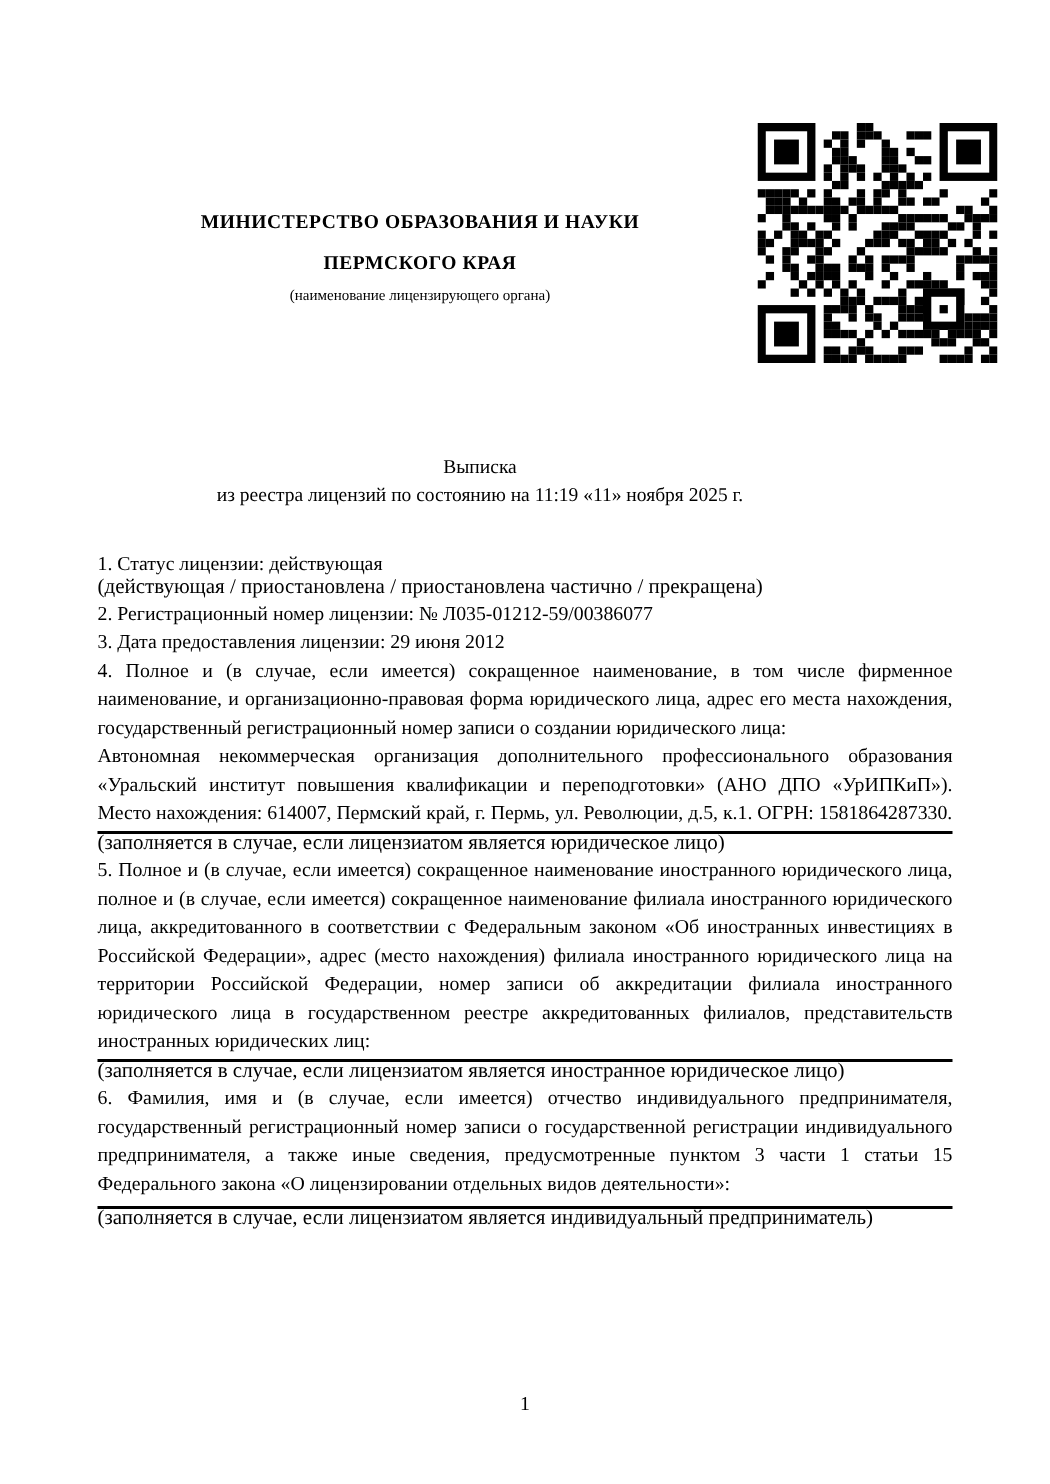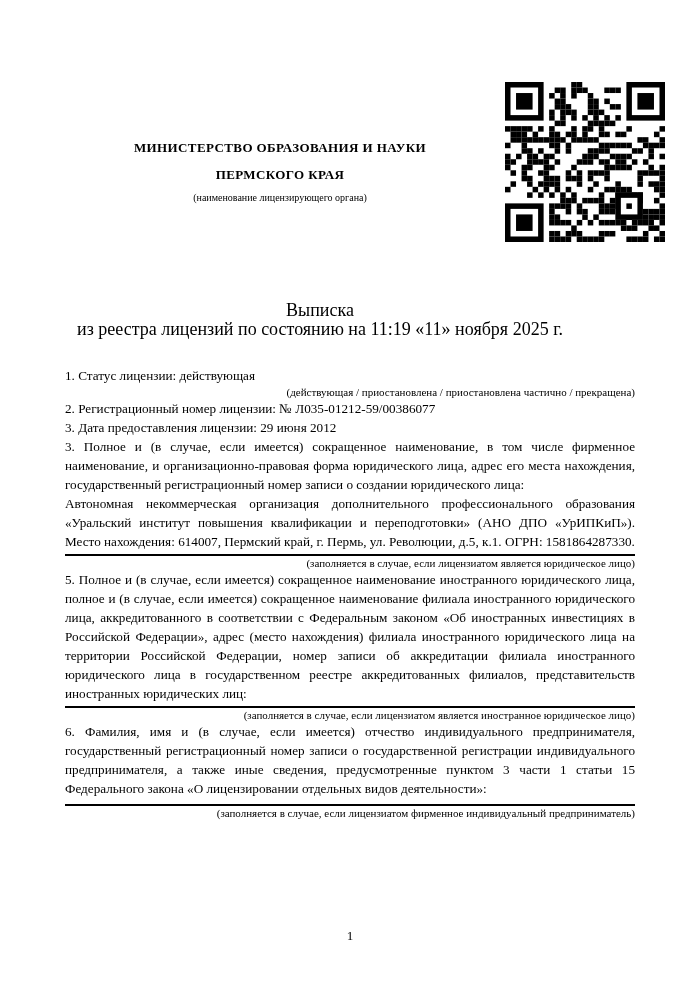--- a/index.html
+++ b/index.html
@@ -9,26 +9,26 @@
   }
   
   .ministry { position:absolute; left:60px; top:134px; width:440px; text-align:center; }
   .ministry-line { font-weight:bold; font-size:13px; line-height:27px; letter-spacing:0.4px; }
   .ministry-caption { font-size:10px; line-height:14px; margin-top:3px; }
   
   .qr { position:absolute; left:505px; top:82px; width:160px; height:160px; }
   .qr svg { display:block; }
   
   .titleblock { position:absolute; left:0; top:301px; width:640px; text-align:center;
-                font-size:18px; line-height:19px; }
+                font-size:13px; line-height:19px; }
   
   .body { position:absolute; left:65px; top:366px; width:570px; font-size:13.2px; line-height:19px; }
   .body p { margin:0; }
   .just { text-align:justify; }
-  .caption { font-size:11px; line-height:14px; text-align:right; }
+  .caption { font-size:14px; line-height:14px; text-align:left; }
   .rule { border-top:2px solid #000; height:0; }
   .mt20 { margin-top:20px; }
   .mt16 { margin-top:16px; }
   .mt17 { margin-top:17px; }
   .mt18 { margin-top:18px; }
   .mt12 { margin-top:12px; }
   .mt6  { margin-top:6px; }
   .mt3  { margin-top:3px; }
   .mt1  { margin-top:1px; }
   
@@ -388,29 +388,29 @@
 
   <div class="body">
 
     <p>1. Статус лицензии: действующая</p>
     <p class="caption">(действующая / приостановлена / приостановлена частично / прекращена)</p>
 
     <p class="mt20">2. Регистрационный номер лицензии: № Л035-01212-59/00386077</p>
 
     <p class="mt16">3. Дата предоставления лицензии: 29 июня 2012</p>
 
-    <p class="just mt12">3. Полное и (в случае, если имеется) сокращенное наименование, в том числе фирменное наименование, и организационно-правовая форма юридического лица, адрес его места нахождения, государственный регистрационный номер записи о создании юридического лица:</p>
+    <p class="just mt12">4. Полное и (в случае, если имеется) сокращенное наименование, в том числе фирменное наименование, и организационно-правовая форма юридического лица, адрес его места нахождения, государственный регистрационный номер записи о создании юридического лица:</p>
     <p class="just">Автономная некоммерческая организация дополнительного профессионального образования «Уральский институт повышения квалификации и переподготовки» (АНО ДПО «УрИПКиП»). Место нахождения: 614007, Пермский край, г. Пермь, ул. Революции, д.5, к.1. ОГРН: 1581864287330.</p>
     <div class="rule mt3"></div>
     <p class="caption mt1">(заполняется в случае, если лицензиатом является юридическое лицо)</p>
 
     <p class="just mt16">5. Полное и (в случае, если имеется) сокращенное наименование иностранного юридического лица, полное и (в случае, если имеется) сокращенное наименование филиала иностранного юридического лица, аккредитованного в соответствии с Федеральным законом «Об иностранных инвестициях в Российской Федерации», адрес (место нахождения) филиала иностранного юридического лица на территории Российской Федерации, номер записи об аккредитации филиала иностранного юридического лица в государственном реестре аккредитованных филиалов, представительств иностранных юридических лиц:</p>
     <div class="rule mt3"></div>
     <p class="caption mt1">(заполняется в случае, если лицензиатом является иностранное юридическое лицо)</p>
 
     <p class="just mt17">6. Фамилия, имя и (в случае, если имеется) отчество индивидуального предпринимателя, государственный регистрационный номер записи о государственной регистрации индивидуального предпринимателя, а также иные сведения, предусмотренные пунктом 3 части 1 статьи 15 Федерального закона «О лицензировании отдельных видов деятельности»:</p>
     <div class="rule mt6"></div>
-    <p class="caption mt1">(заполняется в случае, если лицензиатом фирменное индивидуальный предприниматель)</p>
+    <p class="caption mt1">(заполняется в случае, если лицензиатом является индивидуальный предприниматель)</p>
 
   </div>
 
   <div class="pageno">1</div>
 </div>
 
 </body></html>

